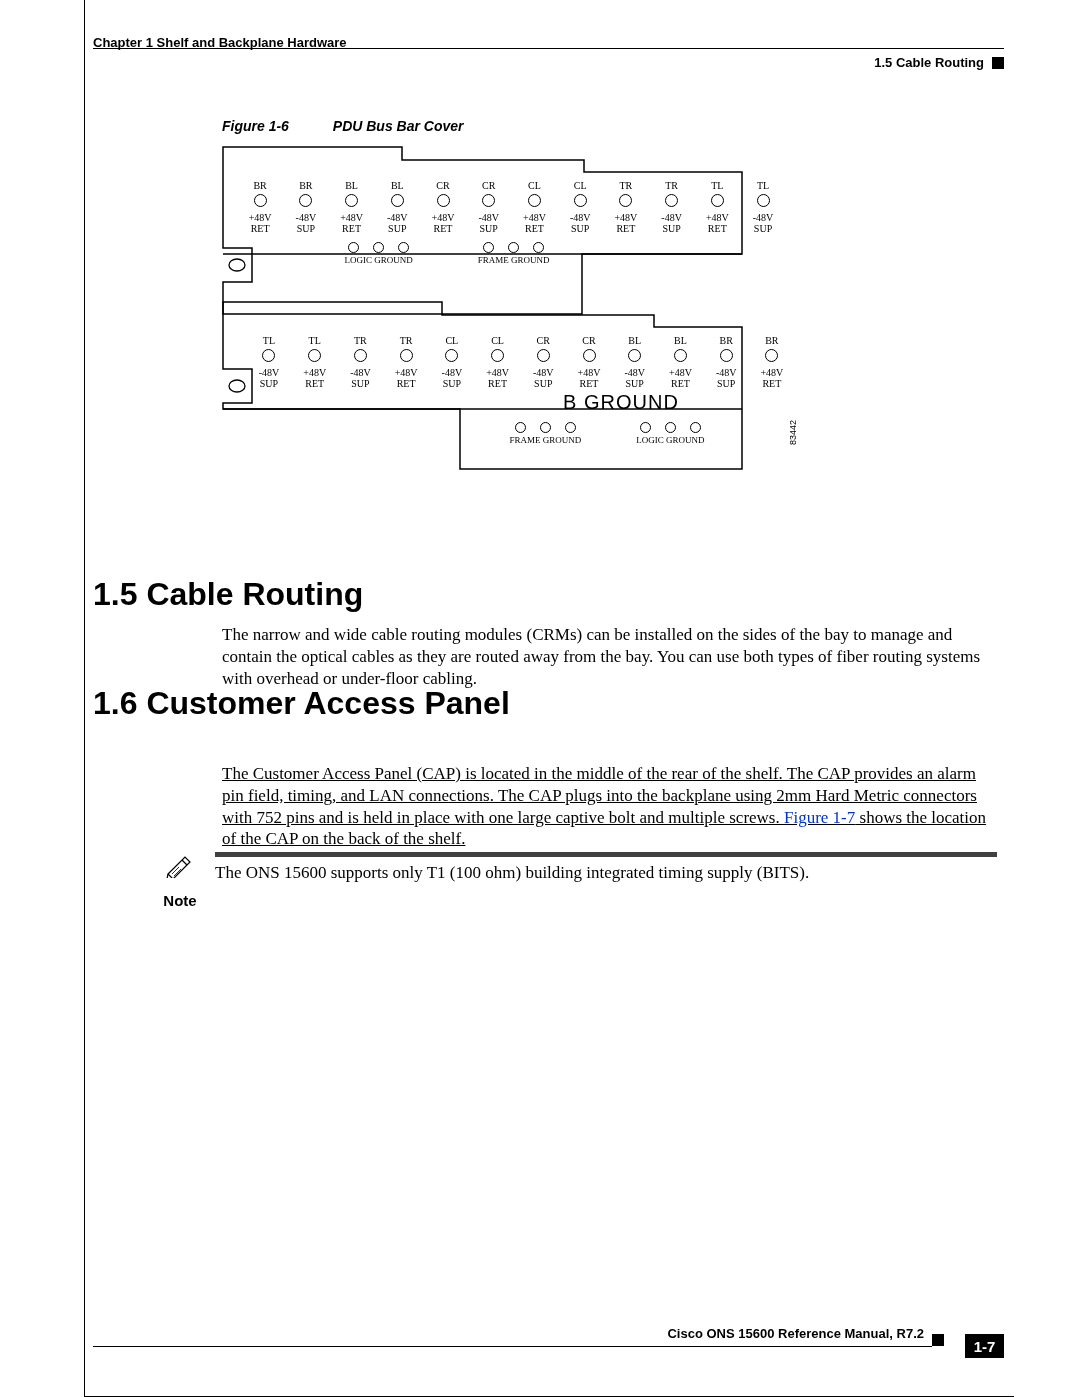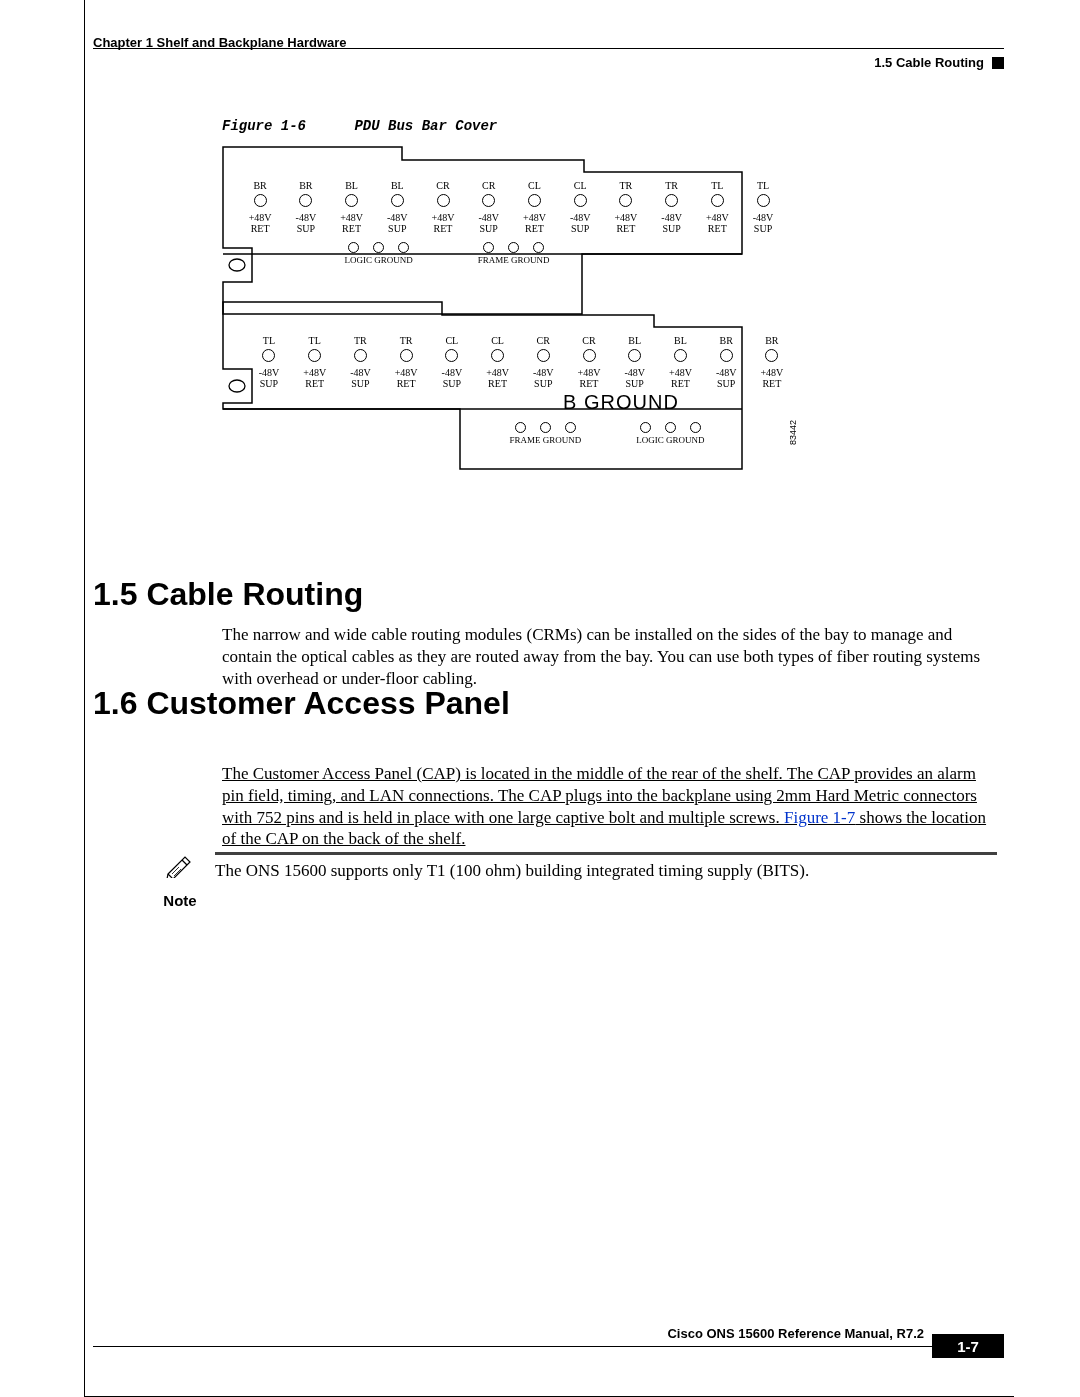--- a/index.html
+++ b/index.html
@@ -54,21 +54,21 @@
   }
 
   
   .figure-wrap {
     position: absolute;
     top: 118px;
     left: 137px;
     width: 590px;
   }
   .figure-caption {
-    font-family: Liberation Mono, monospace;
+    font-family: Liberation Sans, sans-serif;
     font-size: 14px;
     font-weight: bold;
     font-style: italic;
     margin-bottom: 12px;
   }
   .figure-caption .capnum { margin-right: 40px; }
   .term-row {
     display: flex;
     justify-content: center;
     gap: 24px;
@@ -152,21 +152,21 @@
     flex-direction: column;
     align-items: center;
     gap: 14px;
   }
   .note-label {
     font-family: Arial, Helvetica, sans-serif;
     font-weight: bold;
     font-size: 15px;
   }
   .note-rule {
-    border-top: 3px solid #404040;
+    border-top: 5px solid #404040;
     padding-top: 6px;
     flex: 1;
     font-size: 17px;
   }
 
   
   .footer {
     position: absolute;
     left: 8px;
     right: 10px;
@@ -194,21 +194,21 @@
     right: 60px;
     top: -12px;
     width: 12px;
     height: 12px;
     background: #000;
   }
   .footer-page {
     position: absolute;
     right: 0;
     top: -12px;
-    width: 72px;
+    width: 39px;
     height: 24px;
     background: #000;
     color: #fff;
     font-family: Arial, Helvetica, sans-serif;
     font-weight: bold;
     font-size: 15px;
     display: flex;
     align-items: center;
     justify-content: center;
   }

